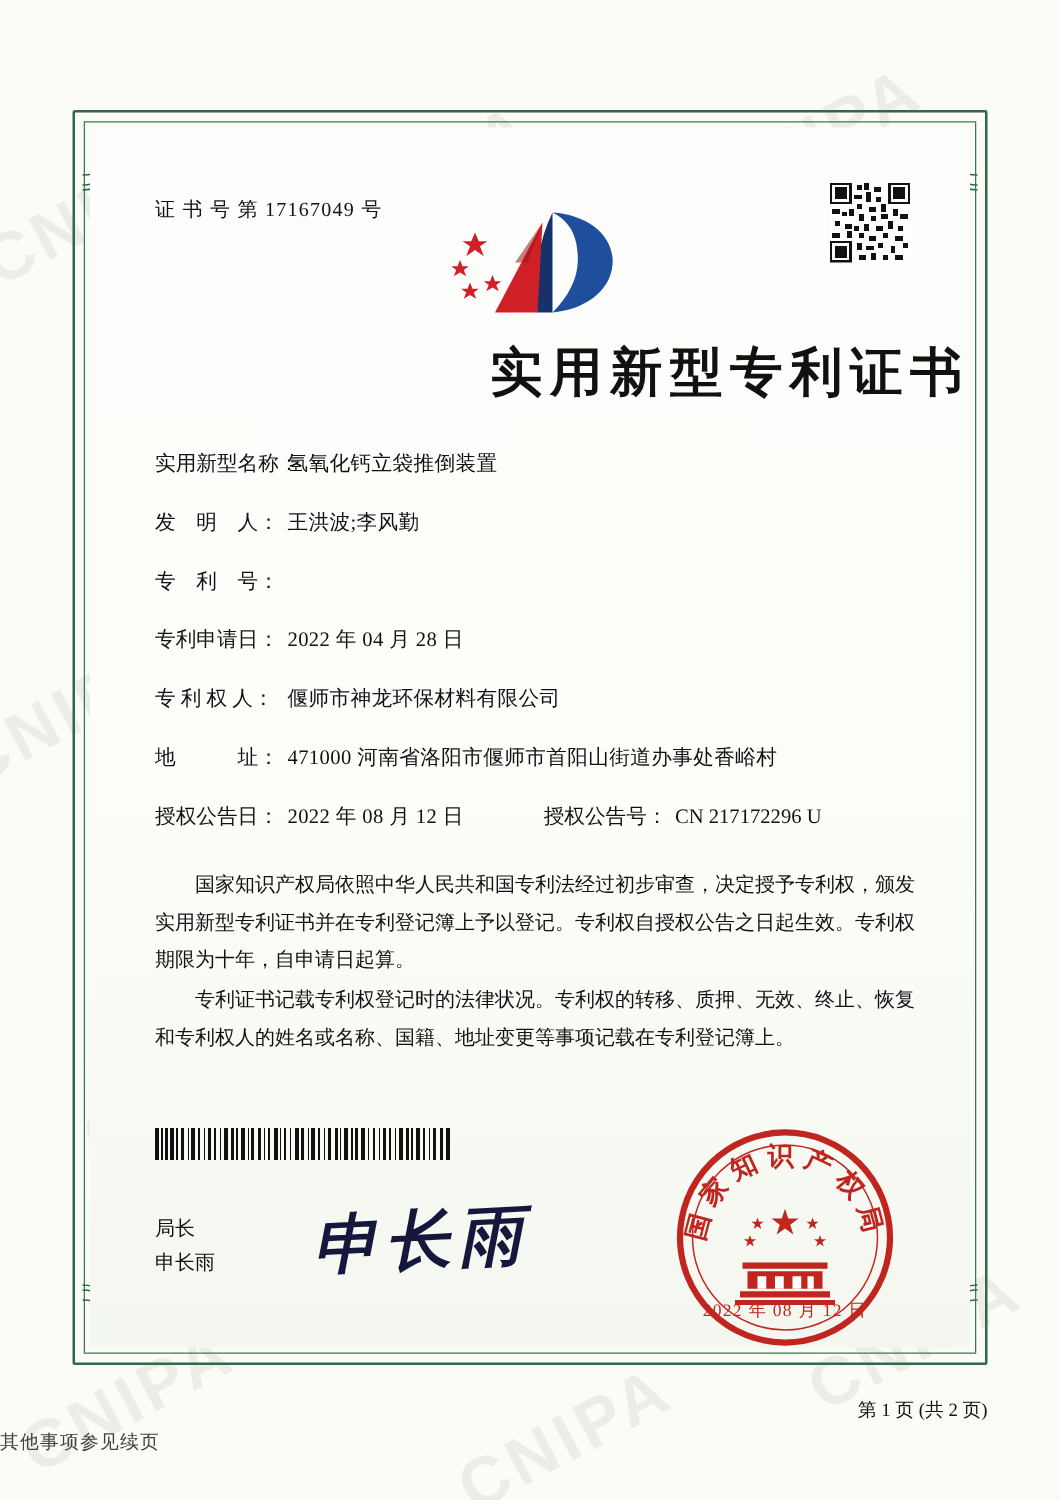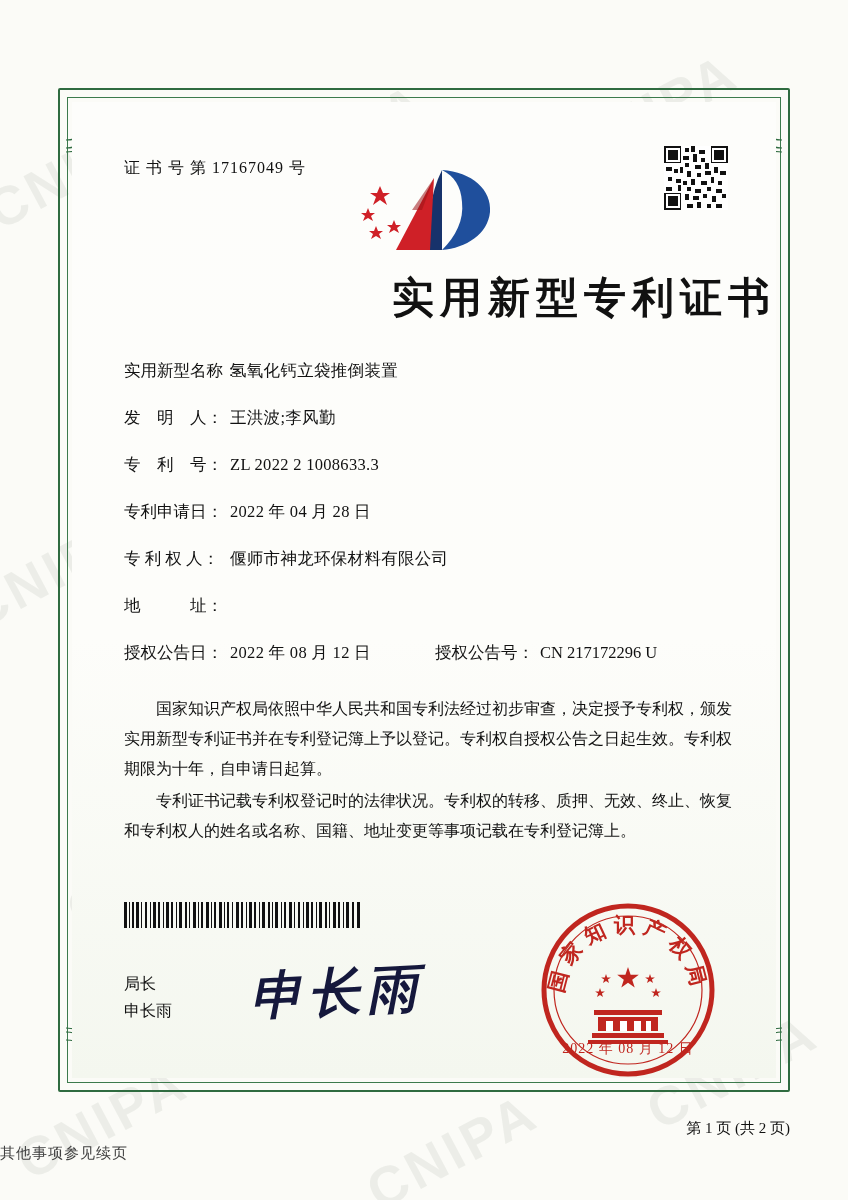--- a/index.html
+++ b/index.html
@@ -322,35 +322,35 @@
         <div class="val">氢氧化钙立袋推倒装置</div>
       </div>
 
       <div class="row">
         <div class="lab">发　明　人：</div>
         <div class="val">王洪波;李风勤</div>
       </div>
 
       <div class="row">
         <div class="lab">专　利　号：</div>
-        <div class="val">ZL 2022 2 1008633.3</div>
       </div>
 
       <div class="row">
         <div class="lab">专利申请日：</div>
         <div class="val">2022 年 04 月 28 日</div>
       </div>
 
       <div class="row">
         <div class="lab">专 利 权 人：</div>
         <div class="val">偃师市神龙环保材料有限公司</div>
       </div>
 
       <div class="row">
         <div class="lab">地　　　址：</div>
+        <div class="val">471000 河南省洛阳市偃师市首阳山街道办事处香峪村</div>
       </div>
 
       <div class="row two">
         <div class="lab">授权公告日：</div>
         <div class="val">2022 年 08 月 12 日</div>
         <div class="lab2">授权公告号：</div>
         <div class="val2">CN 217172296 U</div>
       </div>
 
     </div>

